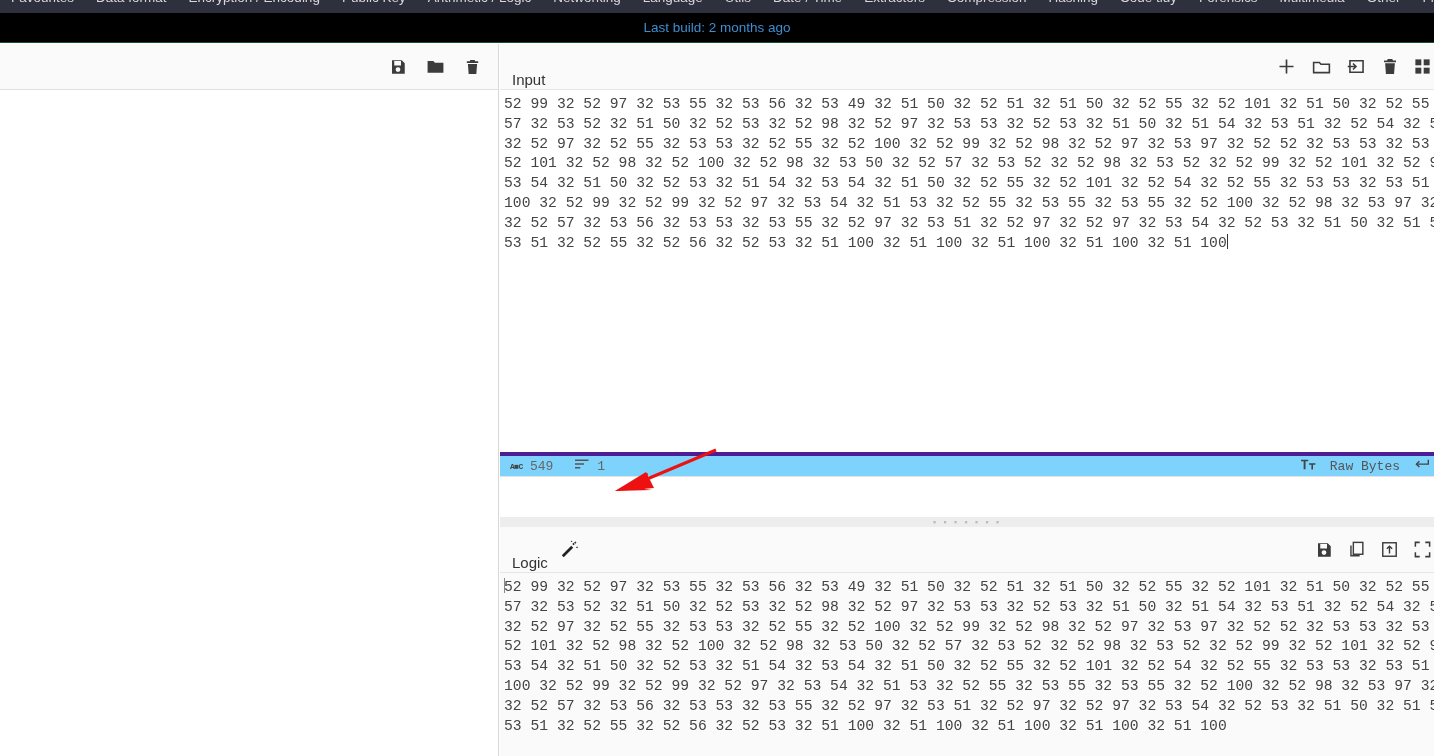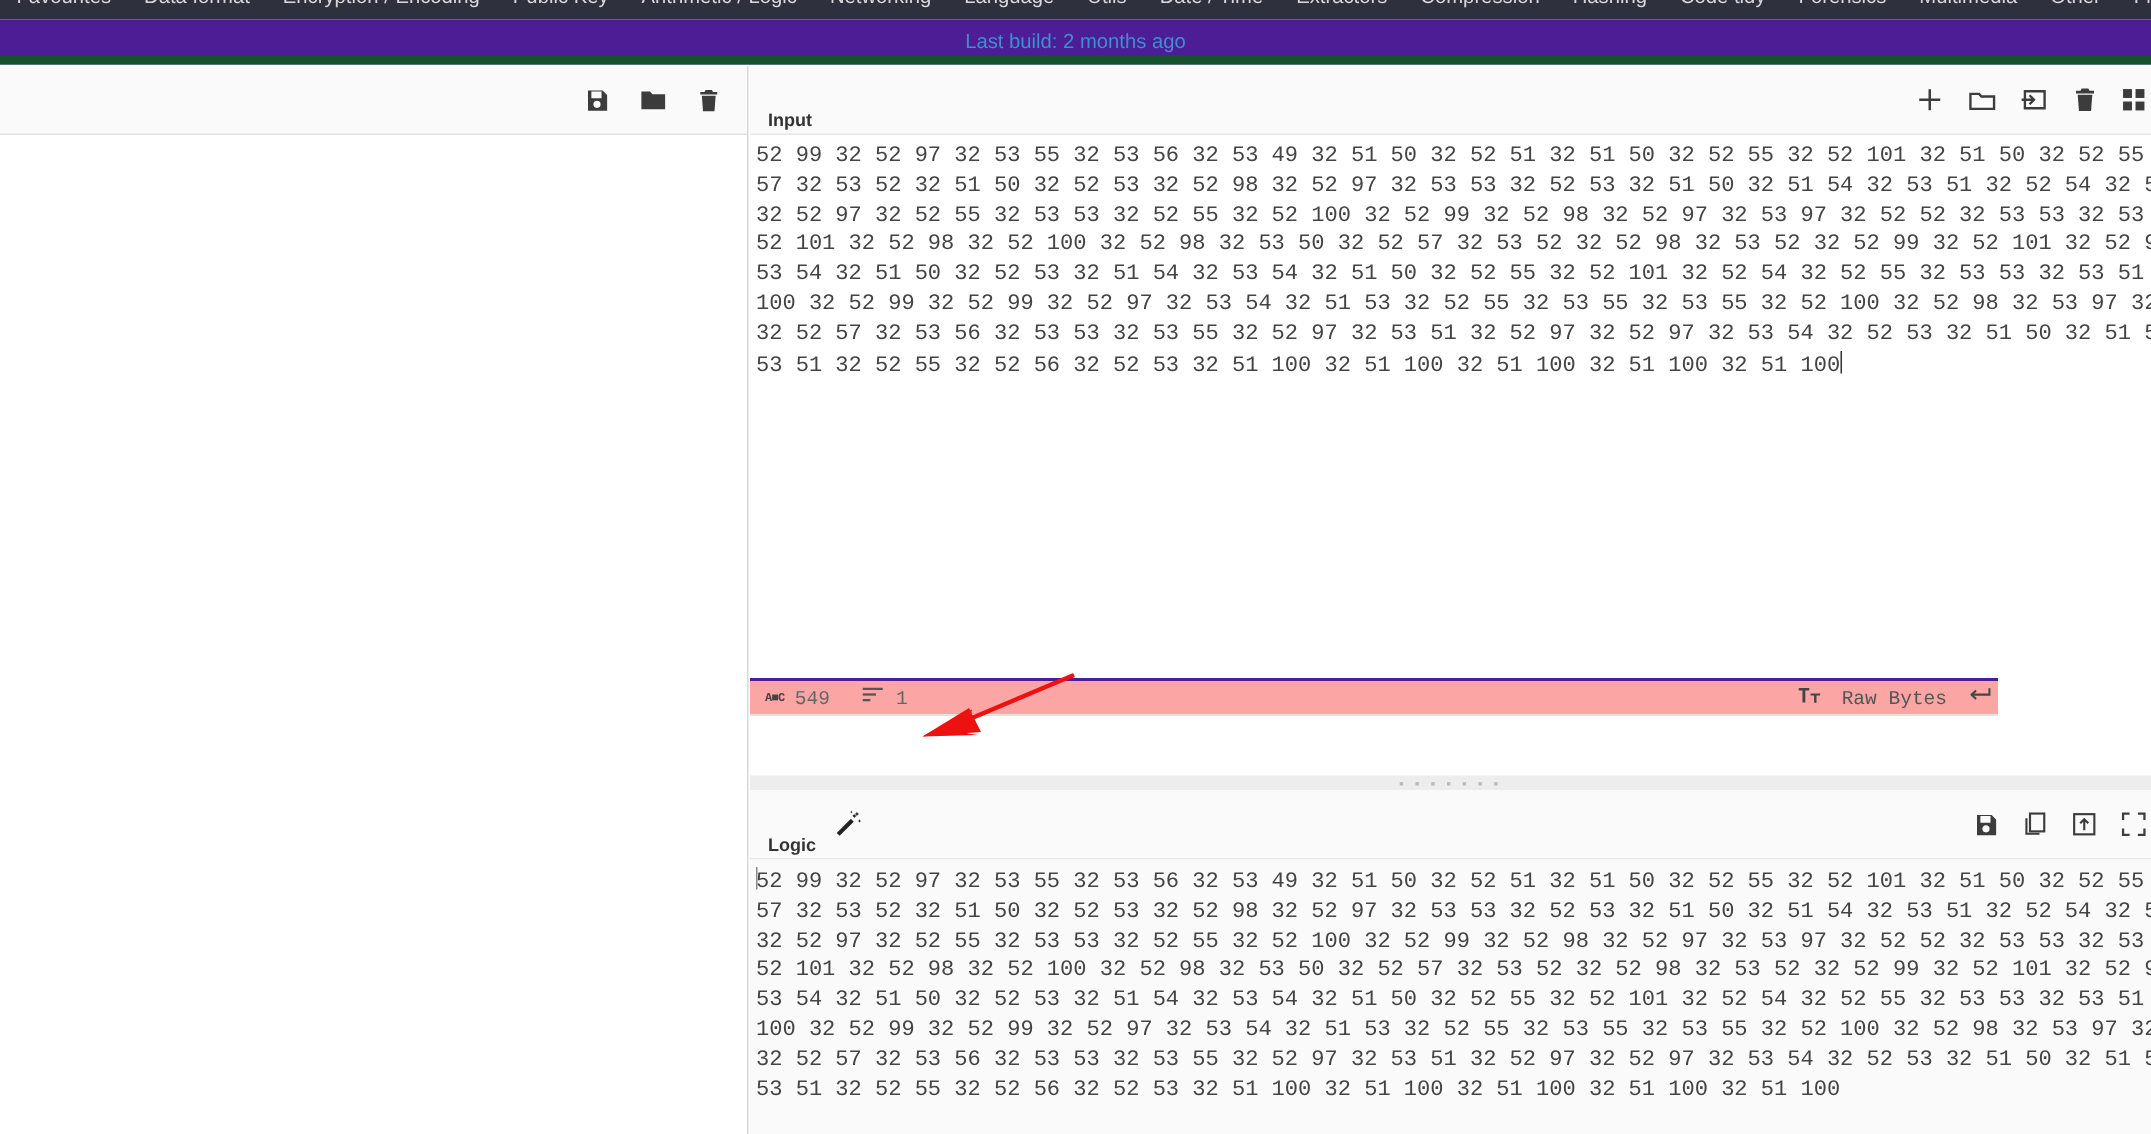--- a/index.html
+++ b/index.html
@@ -34,22 +34,22 @@
     color: #d8d8dc;
     font-size: 13.5px;
     padding: 0 11px;
     line-height: 30px;
   }
 
   
   .banner {
     position: absolute; top: 13px; left: 0;
     width: 1434px; height: 30px;
-    background: #4c1d95;
-    border-bottom: 6px solid #14532d;
+    background: #000000;
+    border-bottom: 1px solid #14532d;
     box-sizing: border-box;
   }
   .banner-center {
     position: absolute;
     left: 0; right: 0; top: 0;
     height: 29px;
     line-height: 29px;
     text-align: center;
     color: #3e8ed0;
     font-size: 13.5px;
@@ -125,23 +125,23 @@
   .panel-title {
     height: 46px;
     background: #fafafa;
     border-bottom: 1px solid #e6e6e6;
     display: flex;
     align-items: center;
     box-sizing: border-box;
     padding-left: 12px;
   }
   .panel-title .label {
-    font-size: 12px;
+    font-size: 15px;
     color: #333;
-    font-weight: bold;
+    font-weight: normal;
     margin-top: 26px;
   }
   .panel-actions {
     margin-left: auto;
     display: flex;
     align-items: center;
     gap: 14px;
     padding-right: 2px;
   }
   .ic {
@@ -182,23 +182,23 @@
     height: 15px;
     background: #888;
     vertical-align: -2px;
     margin-right: -1px;
   }
 
   
   .status-bar {
     position: absolute;
     left: 0; bottom: 0;
-    width: 832px; height: 25px;
-    background: #fca5a5;
-    border-top: 2px solid #4c1d95;
+    width: 934px; height: 25px;
+    background: #7dd3fc;
+    border-top: 4px solid #4c1d95;
     border-bottom: 1px solid #e3e3e3;
     display: flex;
     align-items: center;
     box-sizing: border-box;
     font-size: 12.5px;
     color: #555;
     padding: 0 4px 0 10px;
   }
   .status-item {
     display: flex;

